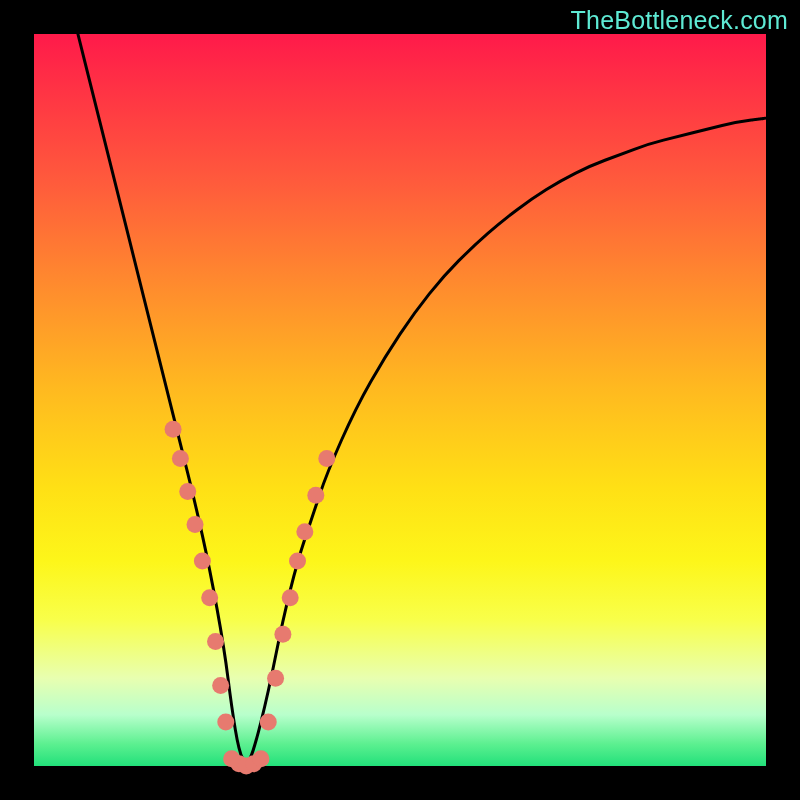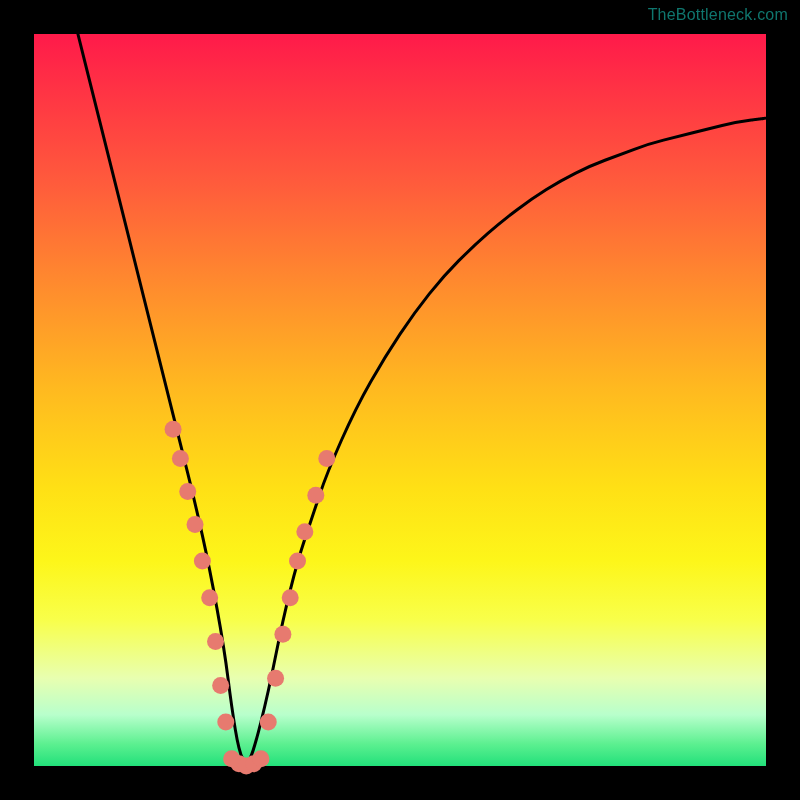--- a/index.html
+++ b/index.html
@@ -29,22 +29,22 @@
       #e8ffb0 88%,
       #b8ffcc 93%,
       #5cf090 97%,
       #22e07a 100%
     );
   }
   .watermark {
     position: absolute;
     top: 6px;
     right: 12px;
-    color: #0f766e;
-    font-size: 16px;
+    color: #5eead4;
+    font-size: 25px;
     letter-spacing: 0.2px;
     user-select: none;
     pointer-events: none;
   }
   svg.plot {
     position: absolute;
     left: 0;
     top: 0;
     width: 732px;
     height: 732px;

